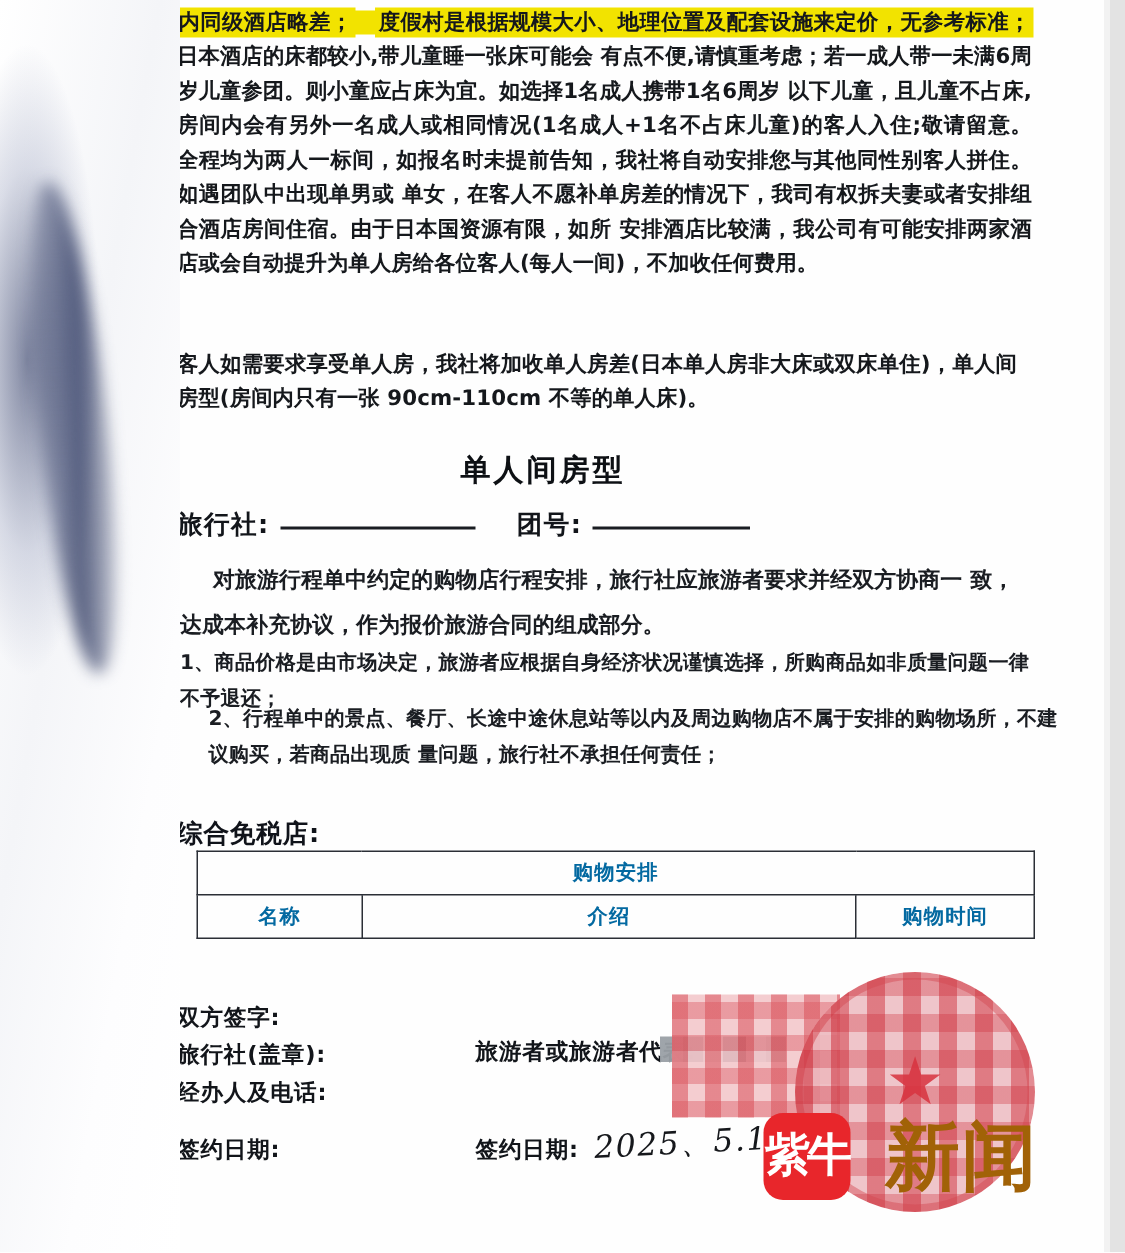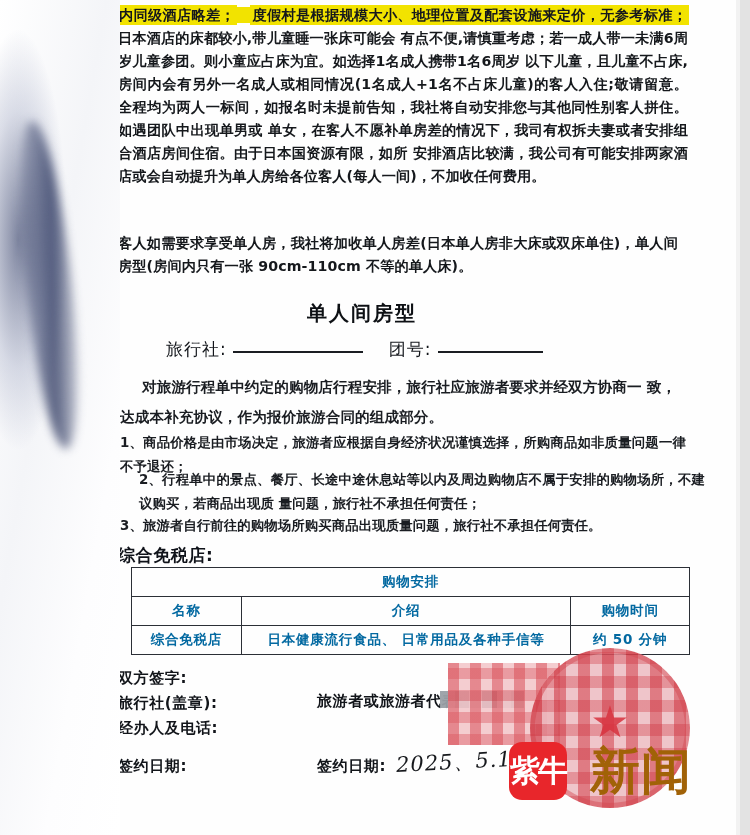--- a/index.html
+++ b/index.html
@@ -94,25 +94,24 @@
     font-size: 20px;
     font-weight: 700;
     color: #0d1014;
     letter-spacing: 2px;
     font-family: "DejaVu Sans", "Liberation Sans", sans-serif;
   }
 
   .fieldrow {
     position: absolute;
     font-size: 17px;
-    font-weight: 400;
+    font-weight: 700;
     color: #12151a;
     letter-spacing: 1px;
     white-space: nowrap;
-    margin-left: 48px;
   }
   .blankline {
     display: inline-block;
     border-bottom: 2.2px solid #1a1d22;
     vertical-align: 2px;
   }
 
   .section-head {
     position: absolute;
     font-size: 17px;
@@ -298,41 +297,33 @@
     </div>
 
     <div class="clause" style="left:120px; top:431px; width:566px;">
       <span>1、</span><span>商品价格是由市场决定，旅游者应根据自身经济状况谨慎选择，所购商品如非质量问题一律不予退还；</span>
     </div>
 
     <div class="clause" style="left:120px; top:468px; width:566px;margin-left:19px;">
       <span>2、</span><span>行程单中的景点、餐厅、长途中途休息站等以内及周边购物店不属于安排的购物场所，不建议购买，若商品出现质 量问题，旅行社不承担任何责任；</span>
     </div>
 
-    <div class="clause" style="left:120px; top:514px; width:566px;">
-      <span>3、</span><span>旅游者自行前往的购物场所购买商品出现质量问题，旅行社不承担任何责任。</span>
-    </div>
 
     <div class="section-head" style="left:118px; top:544px;">综合免税店:</div>
 
     <table class="shop-table">
       <tbody>
           <tr class="r0">
         <td colspan="3">购物安排</td>
       </tr>
       <tr>
         <td class="col-a">名称</td>
         <td class="col-b">介绍</td>
         <td class="col-c">购物时间</td>
       </tr>
-      <tr>
-        <td class="col-a">综合免税店</td>
-        <td class="col-b">日本健康流行食品、 日常用品及各种手信等</td>
-        <td class="col-c">约 50 分钟</td>
-      </tr>
     </tbody>
       </table>
 
     <div class="sig" style="left:118px; top:669px;">双方签字:</div>
 
     <div class="sig" style="left:118px; top:694px;">旅行社(盖章):</div>
 
     <div class="sig" style="left:118px; top:719px;">经办人及电话:</div>
 
     <div class="sig" style="left:118px; top:757px;">签约日期:</div>

